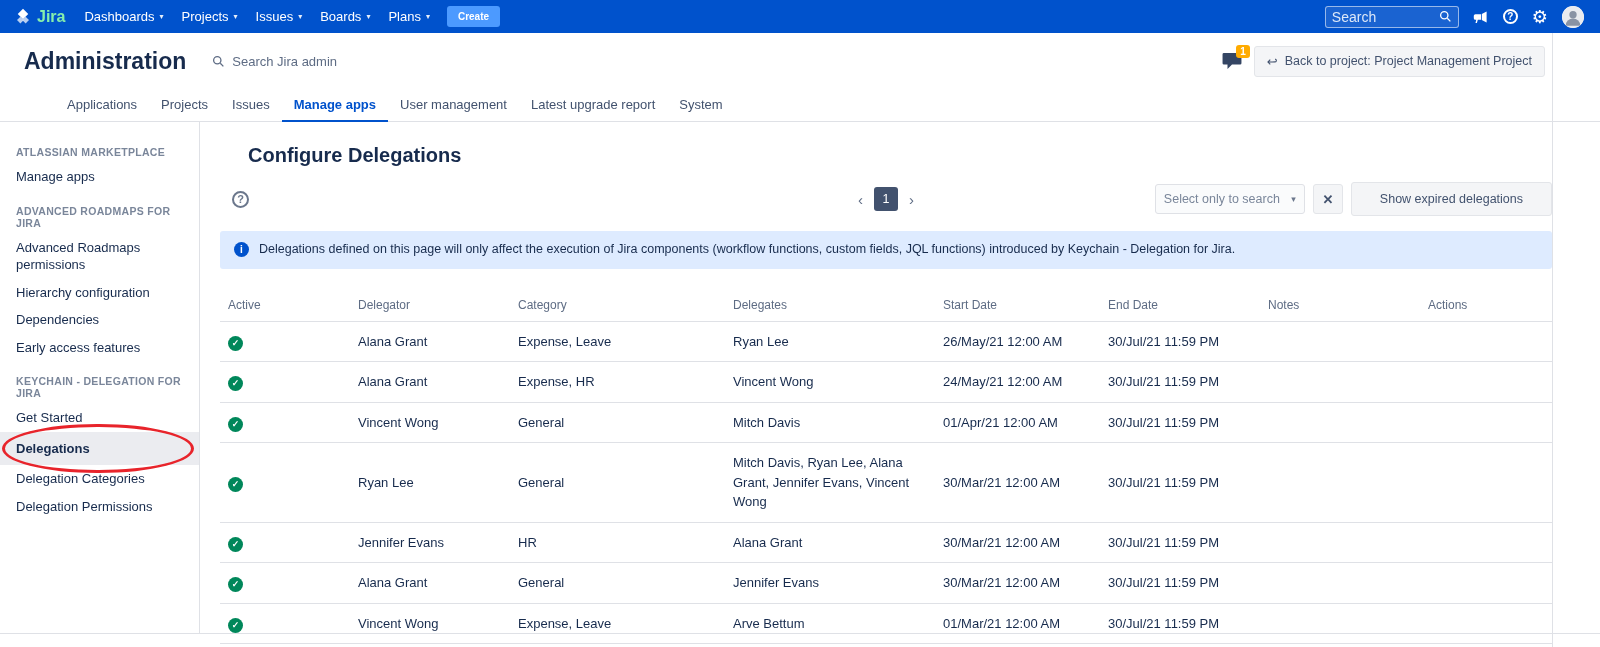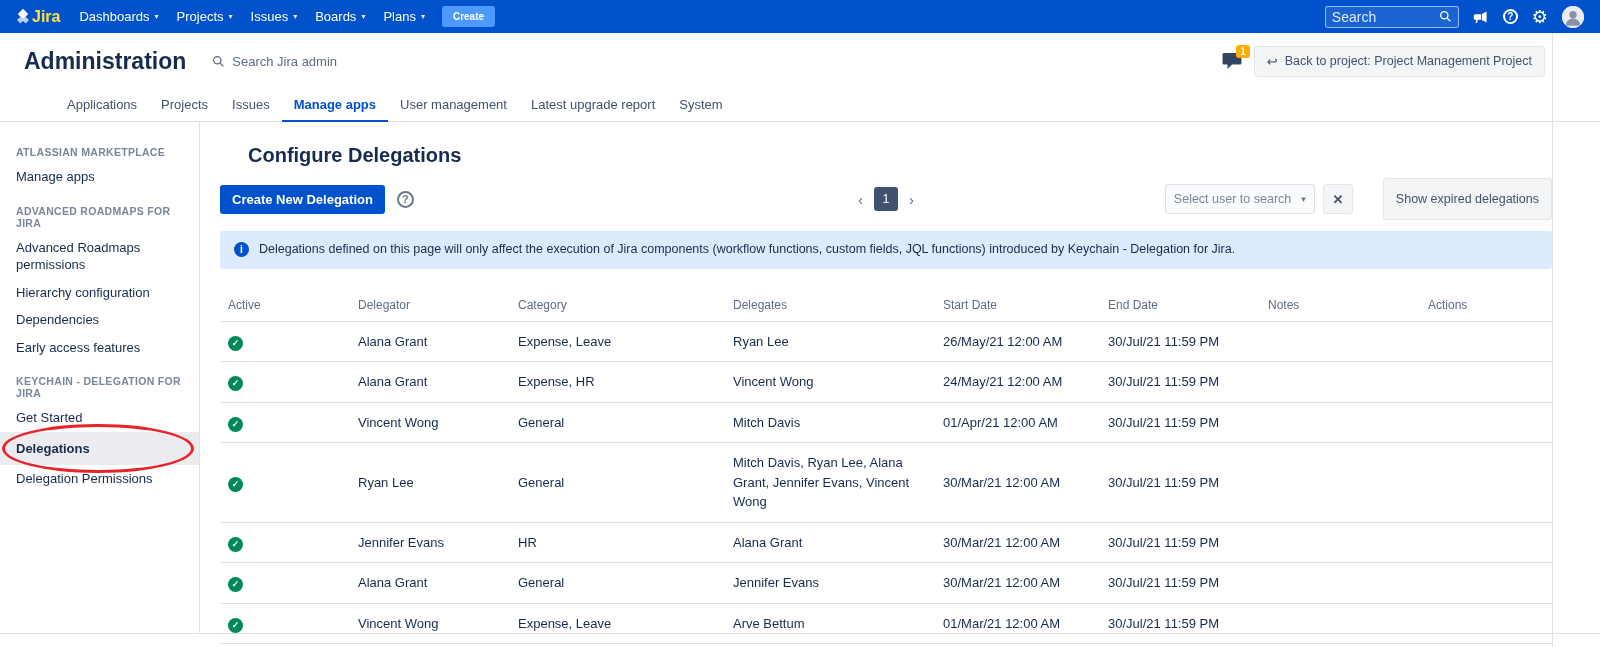--- a/index.html
+++ b/index.html
@@ -2,21 +2,21 @@
 <html><head>
 <meta charset="utf-8">
 <style>
   * { margin:0; padding:0; box-sizing:border-box; }
   html,body { width:1600px; height:647px; }
   body { font-family:"Liberation Sans", sans-serif; background:#fff; overflow:hidden; }
   .page { width:1600px; height:647px; position:relative; background:#fff; }
 
   
   .topnav { height:33px; background:#0052CC; display:flex; align-items:center; padding:0 10px; }
-  .logo { display:flex; align-items:flex-end; color:#fde047; font-size:16px; font-weight:bold; padding:0 10px 0 4px; cursor:pointer; }
+  .logo { display:flex; align-items:flex-end; gap:5px; color:#86efac; font-size:16px; font-weight:bold; padding:0 10px 0 4px; cursor:pointer; }
   .nav-item { color:#fff; font-size:13px; padding:0 9px; height:33px; display:flex; align-items:center; gap:5px; cursor:pointer; }
   .nav-item .chev { font-size:8px; opacity:.9; }
   .create-btn { margin-left:8px; background:#4C9AFF; color:#fff; border:none; border-radius:3px; font-size:10px; font-weight:bold; padding:5px 11px; cursor:pointer; font-family:inherit; }
   .nav-right { margin-left:auto; display:flex; align-items:center; gap:14px; padding-right:6px; }
   .nav-search { display:flex; align-items:center; border:1px solid rgba(255,255,255,.55); border-radius:3px; background:rgba(255,255,255,.1); height:22px; padding:0 6px; width:134px; }
   .nav-search input { flex:1; background:transparent; border:none; outline:none; color:#5eead4; font-size:14px; width:100px; font-family:inherit; }
   .nav-search input::placeholder { color:rgba(255,255,255,.85); }
   .icon-btn { color:#fff; display:flex; align-items:center; cursor:pointer; line-height:1; }
   .help-circle { width:15px; height:15px; border:2px solid #fff; border-radius:50%; color:#fff; font-size:10px; font-weight:bold; display:flex; align-items:center; justify-content:center; }
   .gear { font-size:18px; }
@@ -54,21 +54,21 @@
   .toolbar { margin-top:16px; display:flex; align-items:center; position:relative; height:32px; }
   .primary-btn { background:#0052CC; color:#fff; font-weight:bold; font-size:13px; border:none; border-radius:3px; padding:7px 12px; cursor:pointer; font-family:inherit; }
   .help-gray { width:17px; height:17px; border:2px solid #6B778C; color:#6B778C; border-radius:50%; font-size:11px; font-weight:bold; display:flex; align-items:center; justify-content:center; margin-left:12px; cursor:pointer; }
   .pagination { position:absolute; left:50%; transform:translateX(-50%); display:flex; align-items:center; gap:11px; }
   .page-arrow { color:#5E6C84; font-size:15px; cursor:pointer; }
   .page-current { background:#42526E; color:#fff; font-size:12.5px; width:24px; height:24px; border-radius:3px; display:flex; align-items:center; justify-content:center; cursor:pointer; }
   .toolbar-right { margin-left:auto; display:flex; align-items:center; gap:8px; }
   .user-select { width:150px; height:30px; background:#FAFBFC; border:1px solid #DFE1E6; border-radius:3px; display:flex; align-items:center; justify-content:space-between; padding:0 8px; color:#7A869A; font-size:12.5px; cursor:pointer; }
   .user-select .chev { font-size:9px; color:#6B778C; }
   .clear-btn { width:30px; height:30px; background:#F4F5F7; border:1px solid #E3E5E9; border-radius:3px; color:#42526E; font-size:13px; font-weight:bold; cursor:pointer; font-family:inherit; }
-  .secondary-btn { height:42px; background:#F4F5F7; border:1px solid #E3E5E9; border-radius:3px; color:#42526E; font-size:12.5px; padding:0 12px; cursor:pointer; font-family:inherit;margin-left:22px; }
+  .secondary-btn { height:34px; background:#F4F5F7; border:1px solid #E3E5E9; border-radius:3px; color:#42526E; font-size:12.5px; padding:0 28px; cursor:pointer; font-family:inherit; }
 
   .info-banner { margin-top:16px; background:#DEEBFF; border-radius:3px; padding:10px 14px; display:flex; align-items:flex-start; gap:10px; font-size:12.5px; color:#172B4D; line-height:1.4; }
   .info-icon { width:15px; height:15px; min-width:15px; border-radius:50%; background:#0052CC; color:#fff; font-size:10px; font-weight:bold; display:flex; align-items:center; justify-content:center; margin-top:1px; }
 
   table.delegations { margin-top:20px; width:100%; border-collapse:collapse; table-layout:fixed; }
   .delegations th { text-align:left; font-size:12px; font-weight:normal; color:#5E6C84; padding:9px 8px; border-bottom:1px solid #DFE1E6; }
   .delegations td { font-size:13px; color:#172B4D; padding:10px 8px; border-bottom:1px solid #DFE1E6; vertical-align:middle; line-height:1.5; }
   .check-icon { width:15px; height:15px; border-radius:50%; background:#00875A; color:#fff; font-size:9px; font-weight:bold; display:inline-flex; align-items:center; justify-content:center; }
 
   .right-edge-line { position:absolute; top:33px; bottom:0; left:1552px; width:1px; background:#DFE1E6; }
@@ -184,39 +184,39 @@
       <div class="side-item">Hierarchy configuration</div>
       <div class="side-item">Dependencies</div>
       <div class="side-item">Early access features</div>
 
       <div class="side-header">KEYCHAIN - DELEGATION FOR JIRA</div>
       <div class="side-item">Get Started</div>
       <div class="side-item selected">
         <span>Delegations</span>
         <span class="annotation-oval"></span>
       </div>
+      <div class="side-item">Delegation Categories</div>
       <div class="side-item">Delegation Permissions</div>
     </aside>
 
     <main class="main">
       <h1 class="page-title">Configure Delegations</h1>
 
       <div class="toolbar">
-        <button class="primary-btn">Create New Delegation</button>
         <span class="help-gray">?</span>
 
         <div class="pagination">
           <span class="page-arrow">‹</span>
           <span class="page-current">1</span>
           <span class="page-arrow">›</span>
         </div>
 
         <div class="toolbar-right">
           <div class="user-select">
-            <span>Select user to search</span>
+            <span>Select only to search</span>
             <span class="chev">▾</span>
           </div>
           <button class="clear-btn">✕</button>
           <button class="secondary-btn">Show expired delegations</button>
         </div>
       </div>
 
       <div class="info-banner">
         <span class="info-icon">i</span>
         <span>Delegations defined on this page will only affect the execution of Jira components (workflow functions, custom fields, JQL functions) introduced by Keychain - Delegation for Jira.</span>

